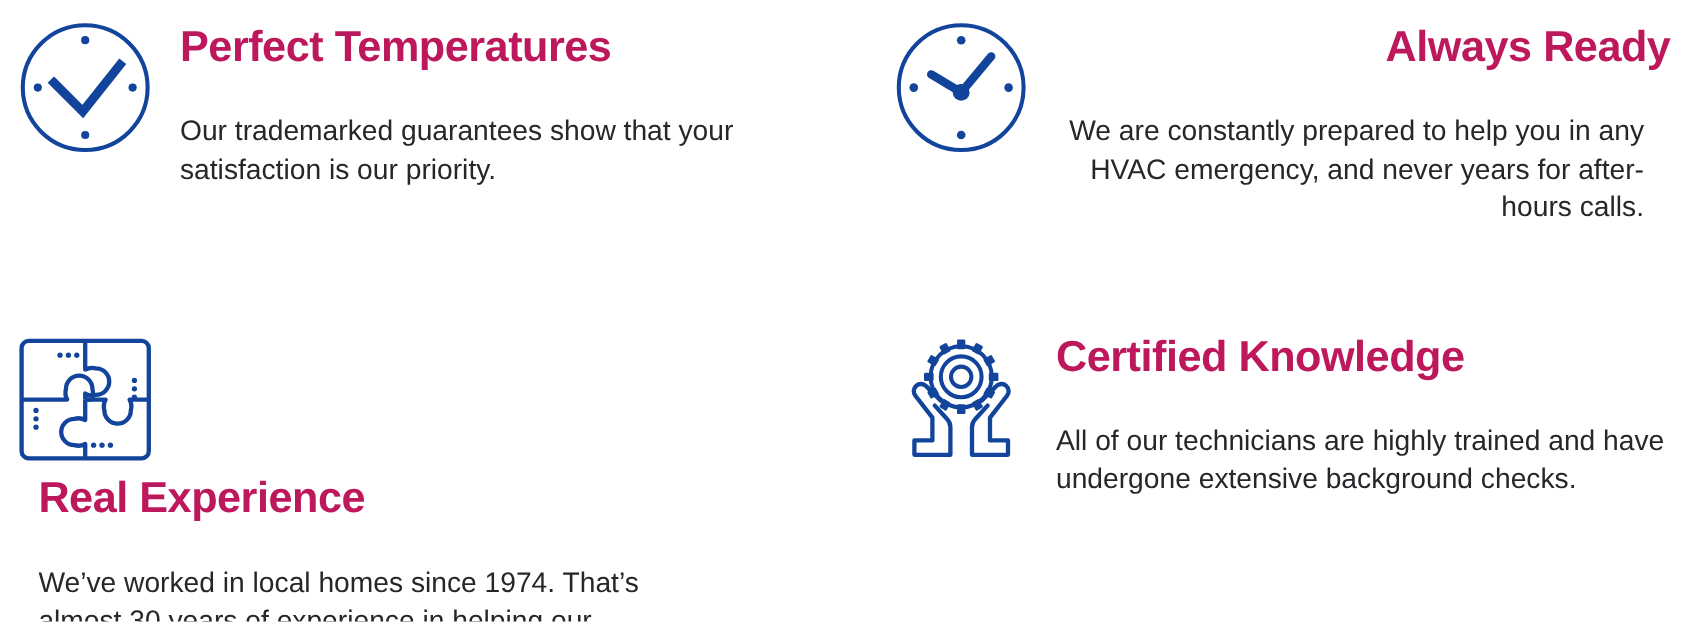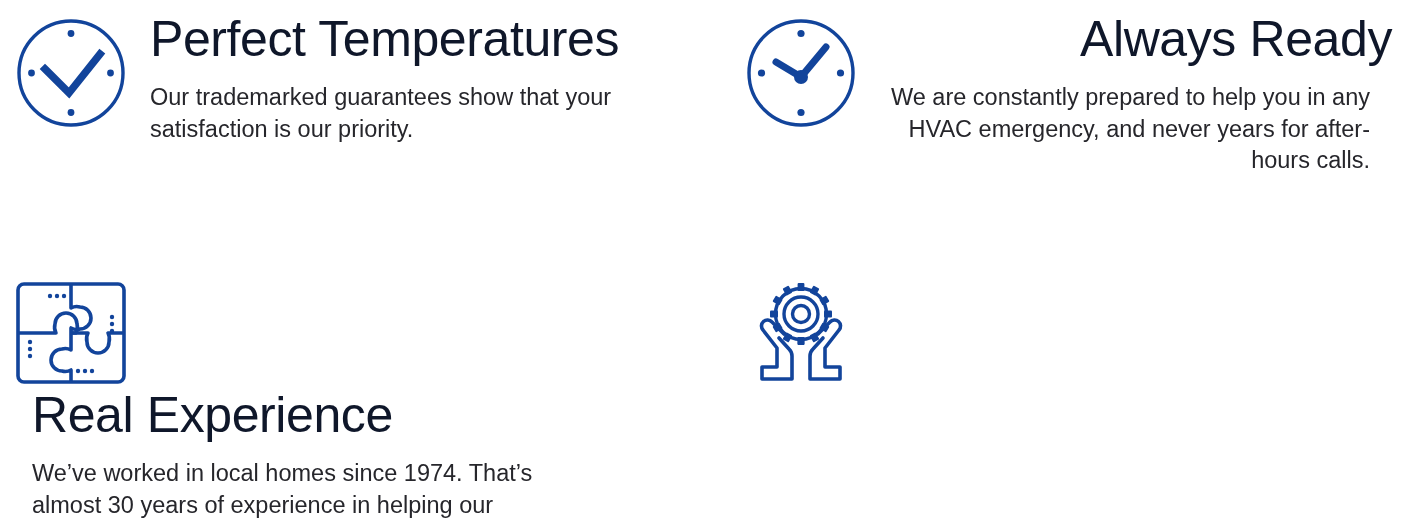--- a/index.html
+++ b/index.html
@@ -49,30 +49,30 @@
   }
 
   .feature-body {
     flex: 1 1 auto;
     padding-left: 20px;
     padding-top: 2px;
   }
 
   .feature-title {
     font-family: "Liberation Sans", "DejaVu Sans", sans-serif;
-    font-size: 50px;
+    font-size: 36px;
     line-height: 46px;
-    font-weight: normal;
+    font-weight: bold;
     letter-spacing: -0.4px;
-    color: #0f172a;
+    color: #be185d;
     white-space: nowrap;
   }
 
   .feature-text {
-    margin-top: 20px;
+    margin-top: 32px;
     font-family: "Liberation Sans", "DejaVu Sans", sans-serif;
     font-size: 23.5px;
     line-height: 31.5px;
     font-weight: normal;
     letter-spacing: 0px;
     color: #26262b;
     max-width: 520px;
     white-space: pre-line;
   }
 
@@ -185,15 +185,19 @@
           <rect x="55.6" y="11" width="6.8" height="8" rx="1" transform="rotate(330 59 42)"></rect>
         </g>
 
         <path d="M42 62 L30 50 a6 6 0 0 0 -9 8 L35 76 V95 H20 V107 H50 V84
                  a10 10 0 0 0 -3 -7 L37 66" fill="none" stroke="#12449B" stroke-width="3.6" stroke-linejoin="round" stroke-linecap="round"></path>
 
         <path d="M76 62 L88 50 a6 6 0 0 1 9 8 L83 76 V95 H98 V107 H68 V84
                  a10 10 0 0 1 3 -7 L81 66" fill="none" stroke="#12449B" stroke-width="3.6" stroke-linejoin="round" stroke-linecap="round"></path>
       </svg>
     </div>
+    <div class="feature-body">
+      <h3 class="feature-title">Certified Knowledge</h3>
+      <p class="feature-text">All of our technicians are highly trained and have undergone extensive background checks.</p>
+    </div>
   </div>
 
 </div>
 
 </body></html>

